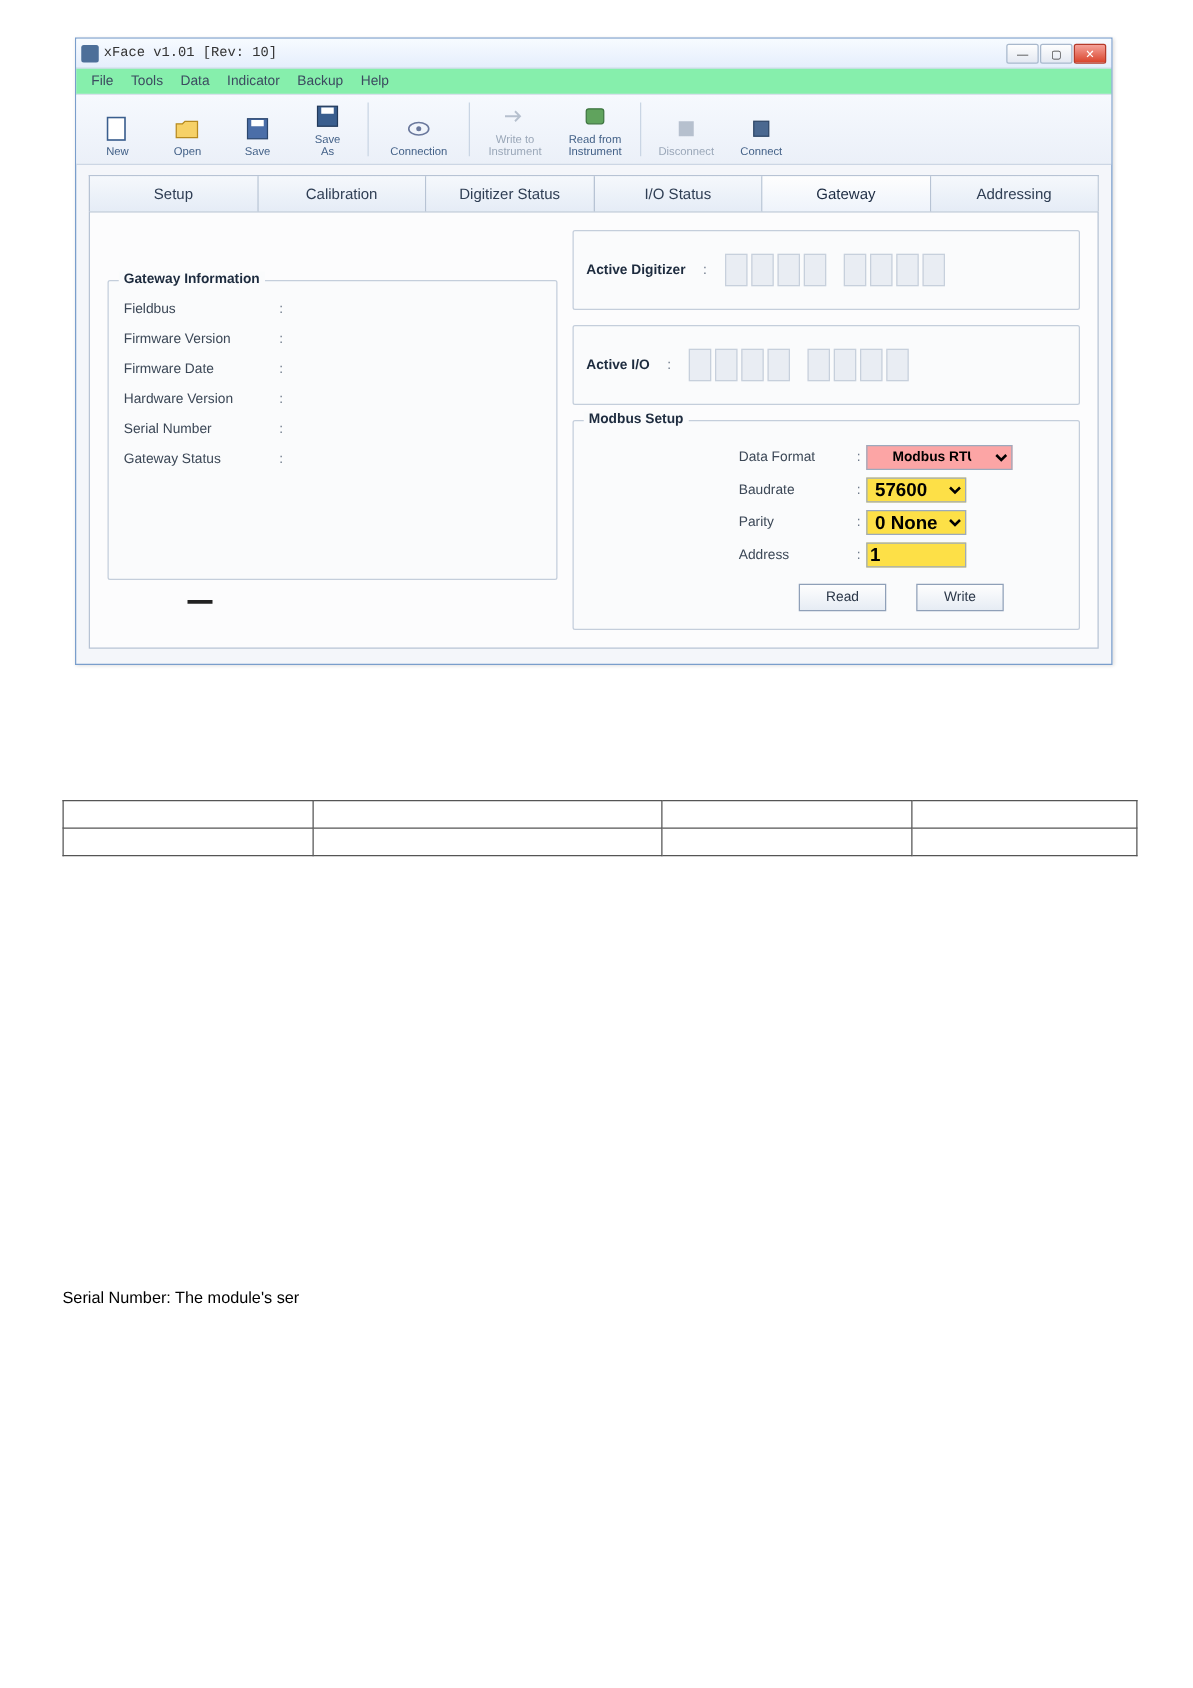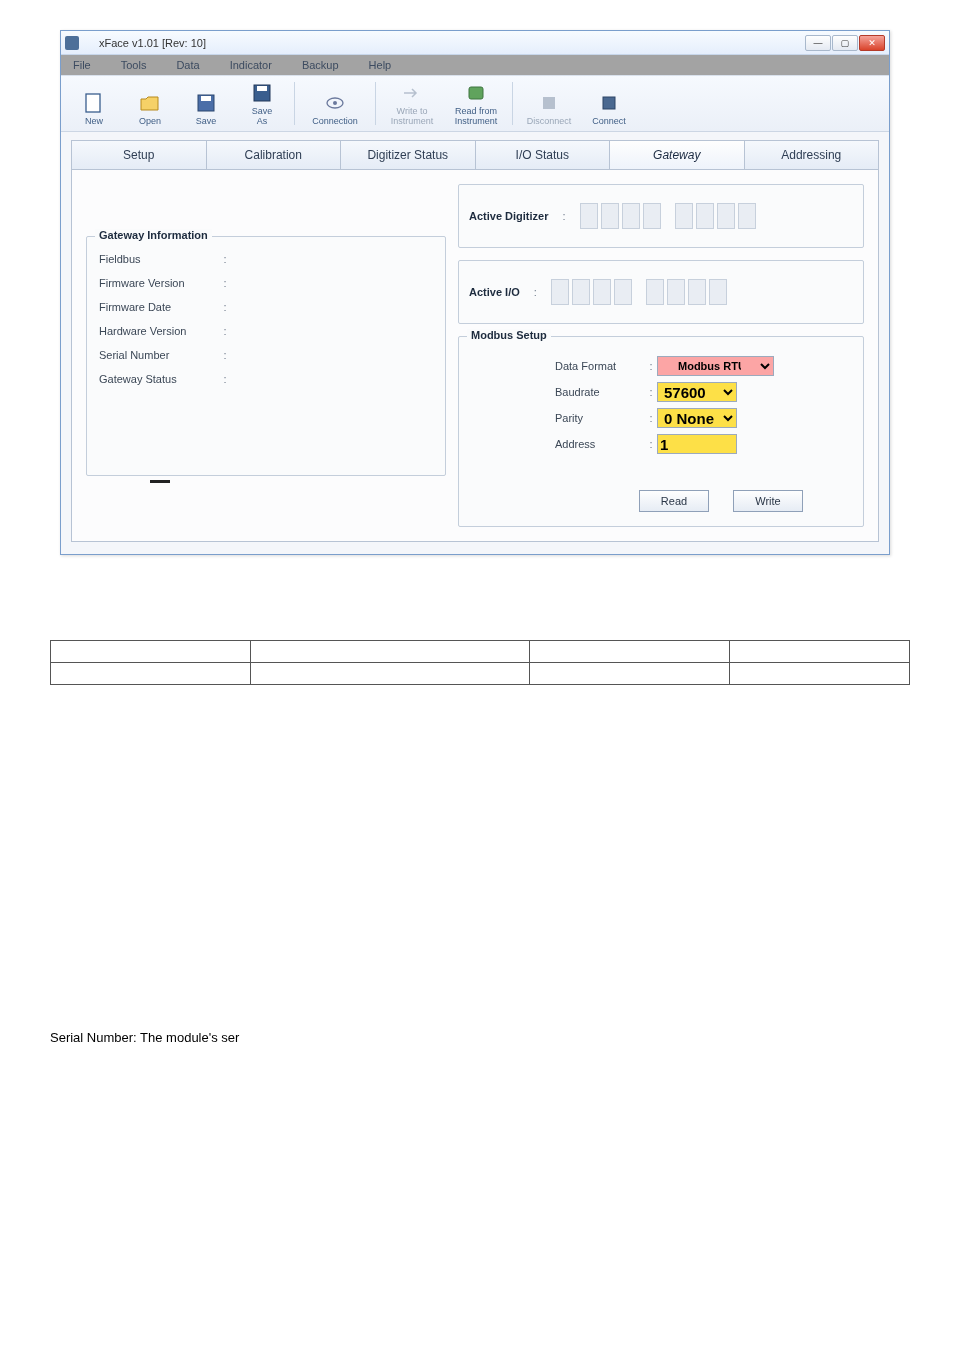--- a/index.html
+++ b/index.html
@@ -23,31 +23,31 @@
     }
     .titlebar {
       display: flex;
       align-items: center;
       justify-content: space-between;
       height: 24px;
       background: linear-gradient(to bottom, #f7fbff, #e5eefc);
       border-bottom: 1px solid #c7d6ea;
       padding: 0 4px;
     }
-    .titlebar-left { display: flex; align-items: center; gap: 20px; }
+    .titlebar-left { display: flex; align-items: center; gap: 4px; font-family: Liberation Mono, monospace; }
     .titlebar-icon { width: 14px; height: 14px; background: #4d6f99; border-radius: 2px; }
     .window-controls { display: flex; gap: 1px; }
     .wc-btn { width: 26px; height: 16px; border: 1px solid #a8b8cc; background: linear-gradient(to bottom,#fefefe,#e4e9f2); border-radius: 2px; font-size: 9px; display:flex; align-items:center; justify-content:center; }
     .wc-close { background: linear-gradient(to bottom,#f5a39a,#d9432b); color: #fff; border-color:#b43a29; }
     .menubar {
       display: flex;
-      background: #a3a3a3;
+      background: #86efac;
       border-bottom: 1px solid #d9e1ec;
       padding: 2px 6px;
-      gap: 18px;
+      gap: 2px;
     }
     .menubar span { padding: 2px 6px; color: #3c4b60; }
     .toolbar {
       display: flex;
       background: linear-gradient(to bottom,#f6f9fe,#ebf0f8);
       border-bottom: 1px solid #ccd6e4;
       padding: 4px 6px;
       gap: 2px;
     }
     .tool {
@@ -79,21 +79,20 @@
       color: #2f3e54;
       border-right: 1px solid #b7c3d4;
       background: linear-gradient(to bottom,#f5f8fc,#e5ecf6);
       cursor: pointer;
     }
     .tab:last-child { border-right: none; }
     .tab.active {
       background: linear-gradient(to bottom,#fefefe,#eef3fb);
       font-weight: 500;
       color: #1c2b42;
-      font-style: italic;
     }
     .content {
       display: flex;
       gap: 12px;
       margin: 0 10px 12px 10px;
       background: #fcfcfd;
       border: 1px solid #b7c3d4;
       padding: 14px;
       align-items: center;
     }
@@ -124,26 +123,26 @@
       border-radius: 2px;
       background: #fafbfc;
       padding: 18px 10px;
       display:flex;
       align-items:center;
       gap: 14px;
     }
     .active-label { font-weight: bold; color:#1d2b3e; font-size:11px; }
     .slot-group { display:flex; gap:3px; }
     .slot { width: 18px; height: 26px; background: #e9edf3; border:1px solid #c7d0dc; }
-    .modbus-row { display:flex; align-items:center; height: 26px; margin-left: 84px; }
+    .modbus-row { display:flex; align-items:center; height: 26px; margin-left: 120px; }
     .modbus-label { width: 90px; color:#3b4756; }
     .modbus-sep { width: 12px; text-align:center; color:#6e7a8a; }
     .modbus-input { width: 117px; height: 20px; border:1px solid #9caabd; background:#fca5a5; padding:0 16px; font-size:11px; font-weight: bold; }
     .modbus-select { width: 80px; height: 20px; border:1px solid #9caabd; background:#fde047; padding:0 2px; font-size:15px; font-weight:bold; }
-    .btn-row { display:flex; justify-content:center; gap: 24px; margin-top: 33px; margin-left: 120px; }
+    .btn-row { display:flex; justify-content:center; gap: 24px; margin-top: 10px; margin-left: 120px; }
     .btn { width: 70px; height: 22px; border:1px solid #8fa0b8; background: linear-gradient(to bottom,#fefefe,#e6ecf4); font-size:11px; color:#2a3647; cursor:pointer; }
     
     .doc-table {
       position:absolute;
       left: 50px;
       top: 640px;
       width: 860px;
       border-collapse: collapse;
     }
     .doc-table td {

